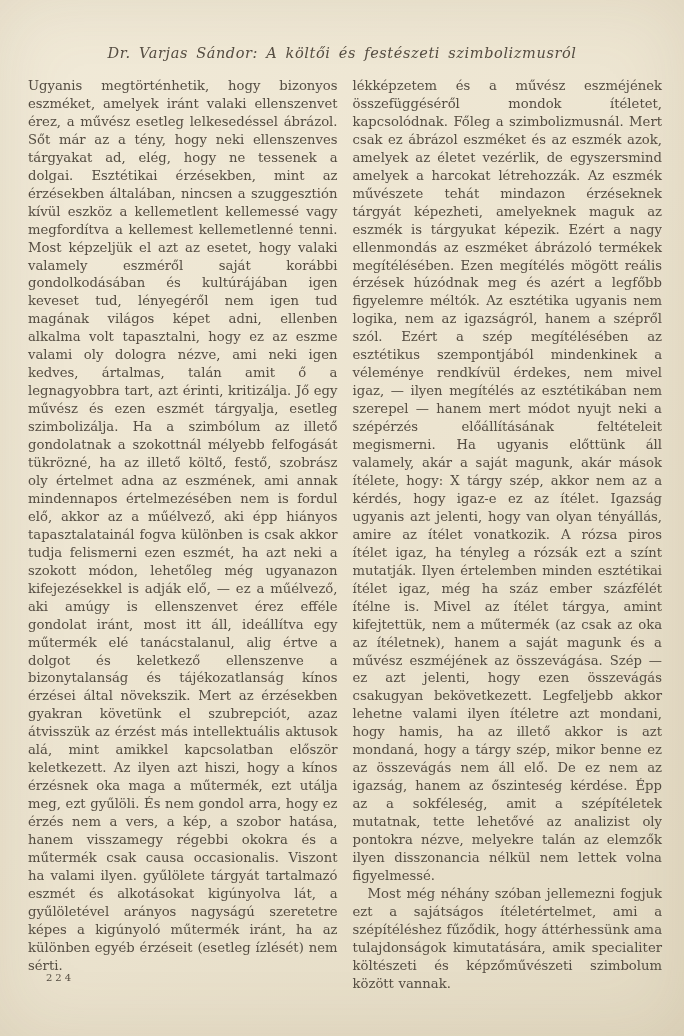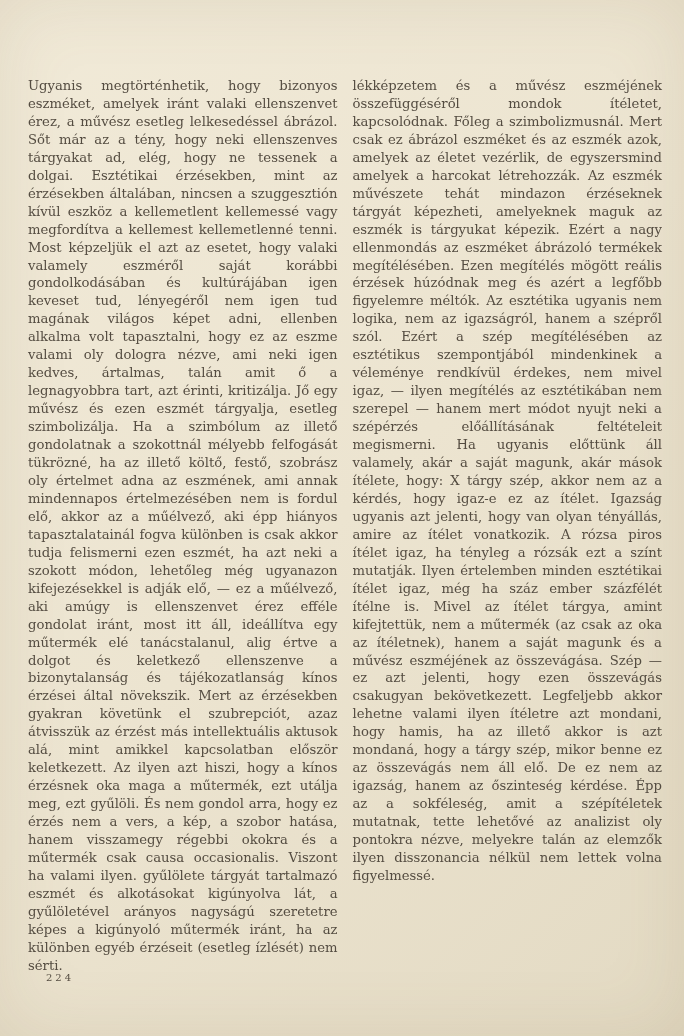--- a/index.html
+++ b/index.html
@@ -53,24 +53,26 @@
     top: 972px;
     font-size: 10px;
     letter-spacing: 3px;
     color: var(--ink, #50483e);
   }
 </style>
 </head>
 <body style="--paper: #ece4d0; --ink: #544c41;">
 
 <div class="page">
+  <div class="header">Dr. Varjas Sándor: A költői és festészeti szimbolizmusról</div>
 
   <div class="columns">
     <div class="col">
         <p class="para">Ugyanis megtörténhetik, hogy bizonyos eszméket, amelyek iránt valaki ellenszenvet érez, a művész esetleg lelkesedéssel ábrázol. Sőt már az a tény, hogy neki ellenszenves tárgyakat ad, elég, hogy ne tessenek a dolgai. Esztétikai érzésekben, mint az érzésekben általában, nincsen a szuggesztión kívül eszköz a kellemetlent kellemessé vagy megfordítva a kellemest kellemetlenné tenni. Most képzeljük el azt az esetet, hogy valaki valamely eszméről saját korábbi gondolkodásában és kultúrájában igen keveset tud, lényegéről nem igen tud magának világos képet adni, ellenben alkalma volt tapasztalni, hogy ez az eszme valami oly dologra nézve, ami neki igen kedves, ártalmas, talán amit ő a legnagyobbra tart, azt érinti, kritizálja. Jő egy művész és ezen eszmét tárgyalja, esetleg szimbolizálja. Ha a szimbólum az illető gondolatnak a szokottnál mélyebb felfogását tükrözné, ha az illető költő, festő, szobrász oly értelmet adna az eszmének, ami annak mindennapos értelmezésében nem is fordul elő, akkor az a műélvező, aki épp hiányos tapasztalatainál fogva különben is csak akkor tudja felismerni ezen eszmét, ha azt neki a szokott módon, lehetőleg még ugyanazon kifejezésekkel is adják elő, — ez a műélvező, aki amúgy is ellenszenvet érez efféle gondolat iránt, most itt áll, ideállítva egy műtermék elé tanácstalanul, alig értve a dolgot és keletkező ellenszenve a bizonytalanság és tájékozatlanság kínos érzései által növekszik. Mert az érzésekben gyakran követünk el szubrepciót, azaz átvisszük az érzést más intellektuális aktusok alá, mint amikkel kapcsolatban először keletkezett. Az ilyen azt hiszi, hogy a kínos érzésnek oka maga a műtermék, ezt utálja meg, ezt gyűlöli. És nem gondol arra, hogy ez érzés nem a vers, a kép, a szobor hatása, hanem visszamegy régebbi okokra és a műtermék csak causa occasionalis. Viszont ha valami ilyen. gyűlölete tárgyát tartalmazó eszmét és alkotásokat kigúnyolva lát, a gyűlöletével arányos nagyságú szeretetre képes a kigúnyoló műtermék iránt, ha az különben egyéb érzéseit (esetleg ízlését) nem sérti.</p>
       </div>
     <div class="col">
         <p class="para">lékképzetem és a művész eszméjének összefüggéséről mondok ítéletet, kapcsolódnak. Főleg a szimbolizmusnál. Mert csak ez ábrázol eszméket és az eszmék azok, amelyek az életet vezérlik, de egyszersmind amelyek a harcokat létrehozzák. Az eszmék művészete tehát mindazon érzéseknek tárgyát képezheti, amelyeknek maguk az eszmék is tárgyukat képezik. Ezért a nagy ellenmondás az eszméket ábrázoló termékek megítélésében. Ezen megítélés mögött reális érzések húzódnak meg és azért a legfőbb figyelemre méltók. Az esztétika ugyanis nem logika, nem az igazságról, hanem a szépről szól. Ezért a szép megítélésében az esztétikus szempontjából mindenkinek a véleménye rendkívül érdekes, nem mivel igaz, — ilyen megítélés az esztétikában nem szerepel — hanem mert módot nyujt neki a szépérzés előállításának feltételeit megismerni. Ha ugyanis előttünk áll valamely, akár a saját magunk, akár mások ítélete, hogy: X tárgy szép, akkor nem az a kérdés, hogy igaz-e ez az ítélet. Igazság ugyanis azt jelenti, hogy van olyan tényállás, amire az ítélet vonatkozik. A rózsa piros ítélet igaz, ha tényleg a rózsák ezt a színt mutatják. Ilyen értelemben minden esztétikai ítélet igaz, még ha száz ember százfélét ítélne is. Mivel az ítélet tárgya, amint kifejtettük, nem a műtermék (az csak az oka az ítéletnek), hanem a saját magunk és a művész eszméjének az összevágása. Szép — ez azt jelenti, hogy ezen összevágás csakugyan bekövetkezett. Legfeljebb akkor lehetne valami ilyen ítéletre azt mondani, hogy hamis, ha az illető akkor is azt mondaná, hogy a tárgy szép, mikor benne ez az összevágás nem áll elő. De ez nem az igazság, hanem az őszinteség kérdése. Épp az a sokféleség, amit a szépítéletek mutatnak, tette lehetővé az analizist oly pontokra nézve, melyekre talán az elemzők ilyen disszonancia nélkül nem lettek volna figyelmessé.</p>
+        <p class="para indent">Most még néhány szóban jellemezni fogjuk ezt a sajátságos ítéletértelmet, ami a szépítéléshez fűződik, hogy áttérhessünk ama tulajdonságok kimutatására, amik specialiter költészeti és képzőművészeti szimbolum között vannak.</p>
       </div>
   </div>
 
   <div class="pagenum">224</div>
 </div>
 
 </body></html>

